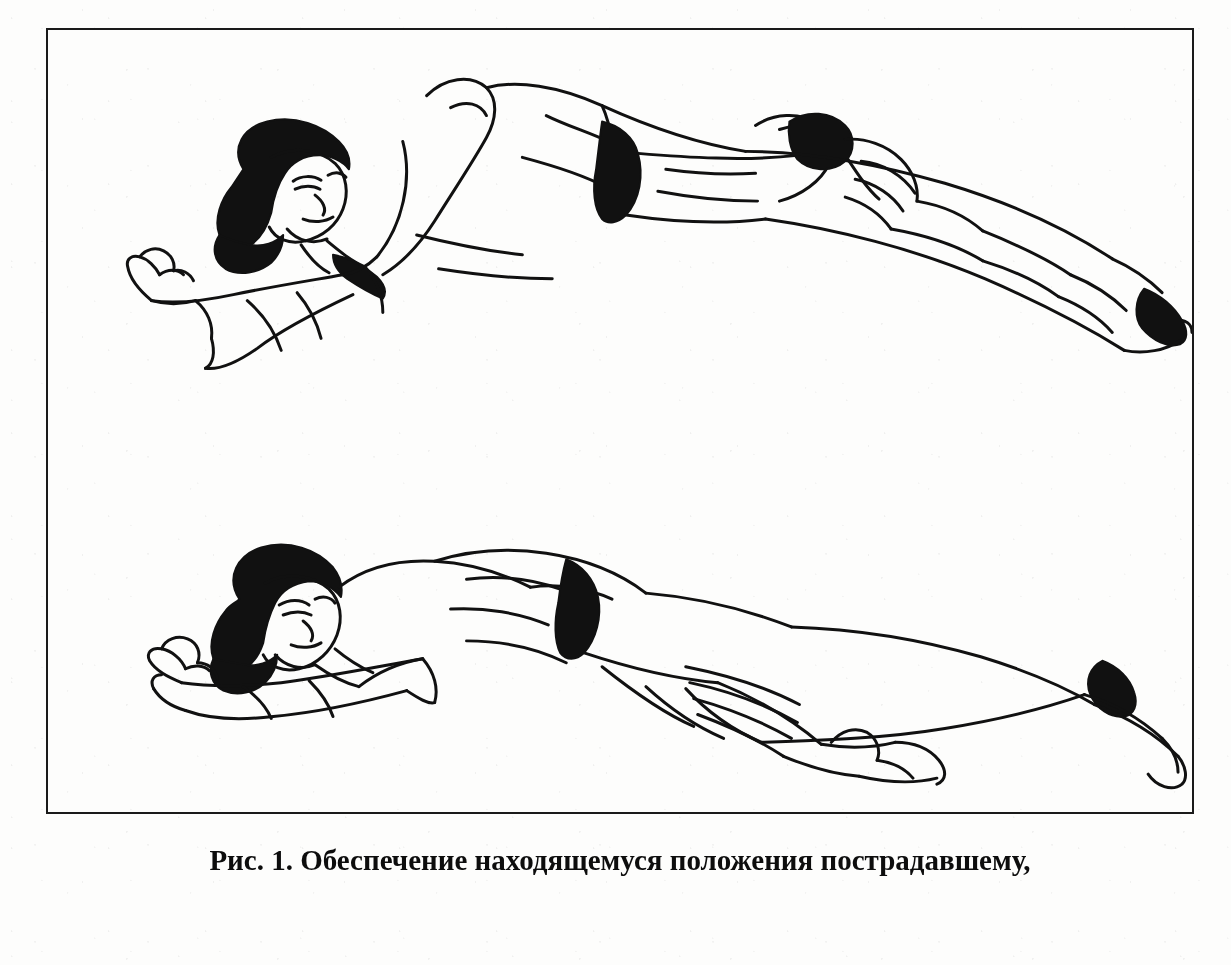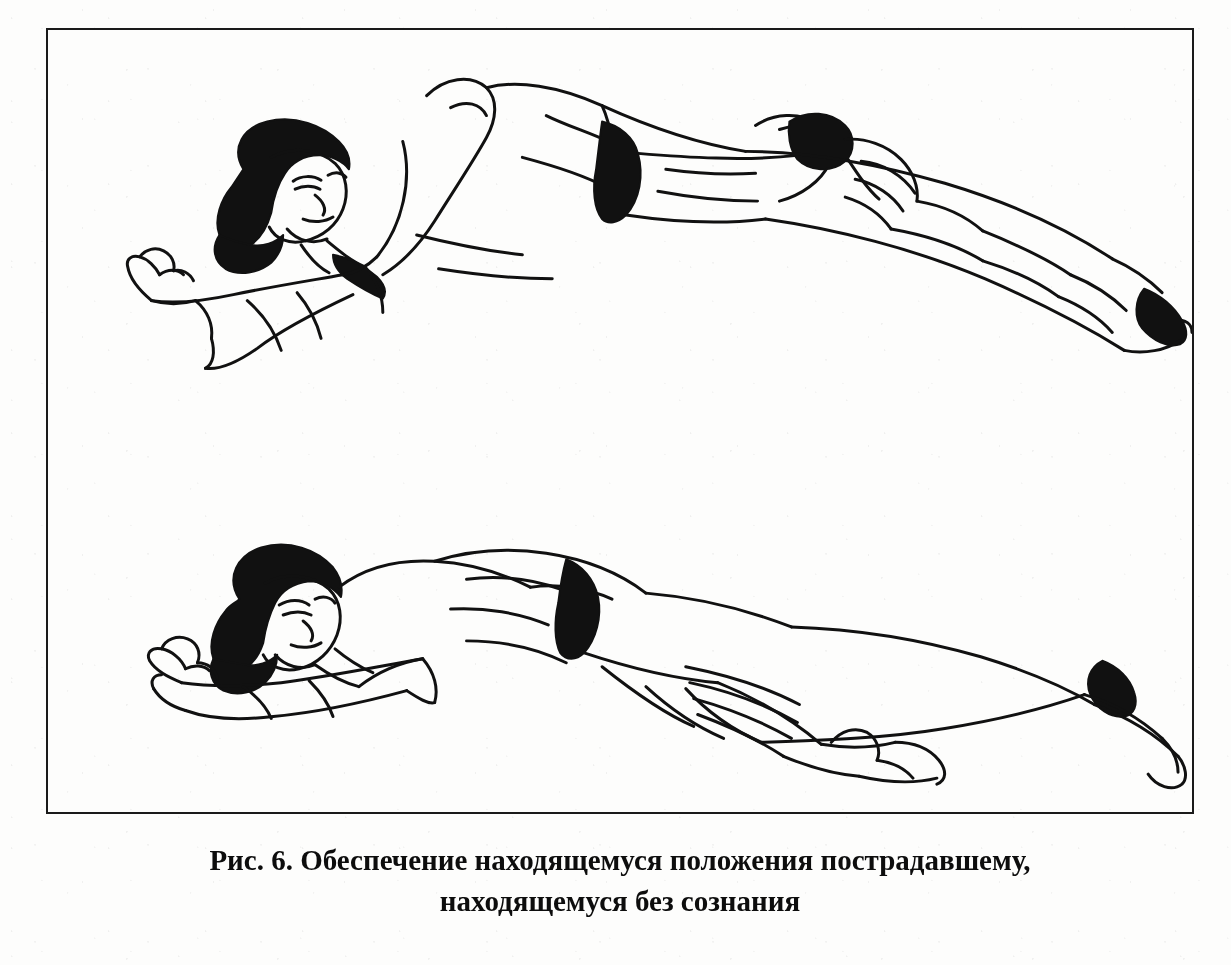--- a/index.html
+++ b/index.html
@@ -264,16 +264,15 @@
         <path d="M262 654 C274 666 282 678 286 690"></path>
 
         <path d="M376 632 C388 646 392 662 388 676"></path>
         <path d="M360 664 C372 672 382 678 388 676"></path>
       </g>
     </g>
   </svg>
 </div>
 
 <div class="caption">
-  <span class="fig-label">Рис. 6.</span>
+  <span class="fig-label">Рис. 1.</span>
   <span class="cap-text">Обеспечение находящемуся положения пострадавшему,</span>
-  <span class="cap-line2">находящемуся без сознания</span>
 </div>
 
 </body></html>

